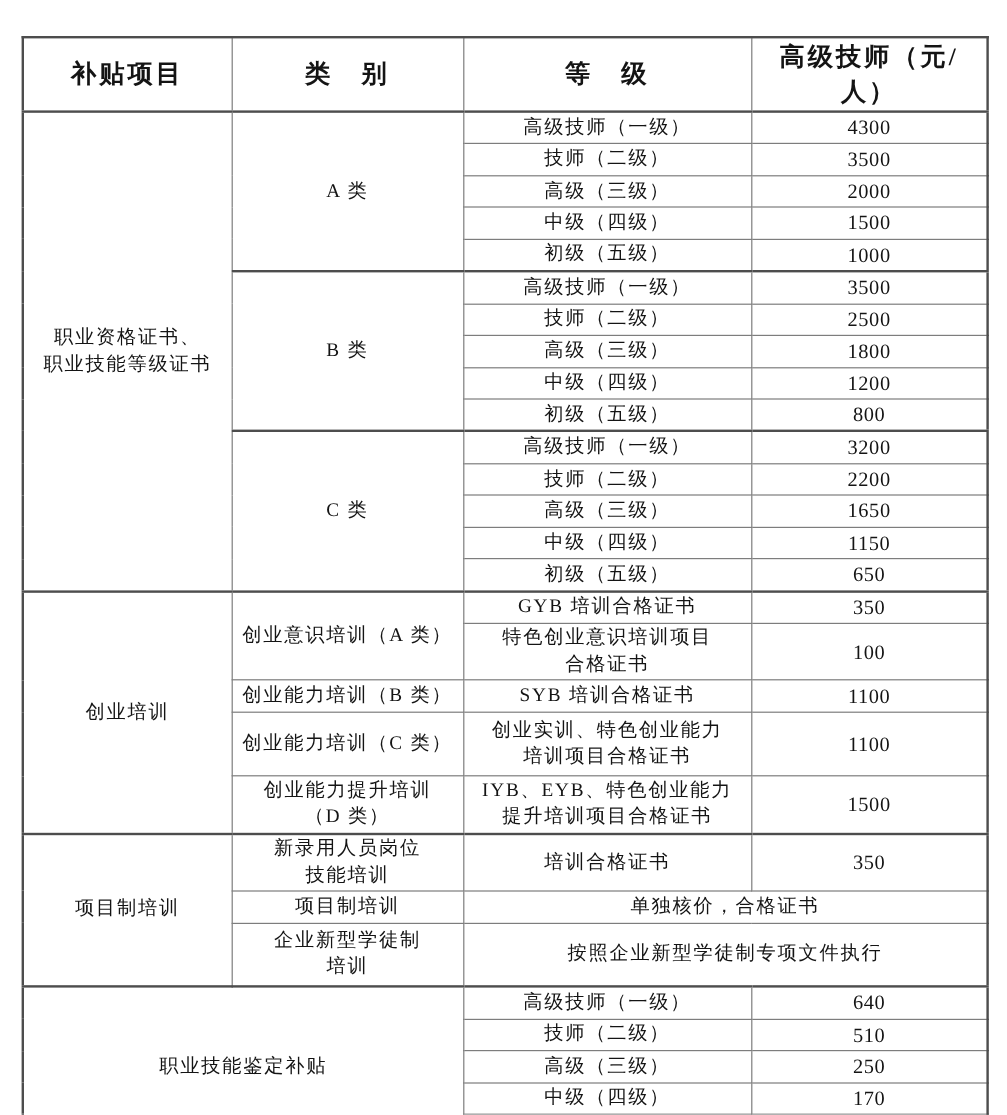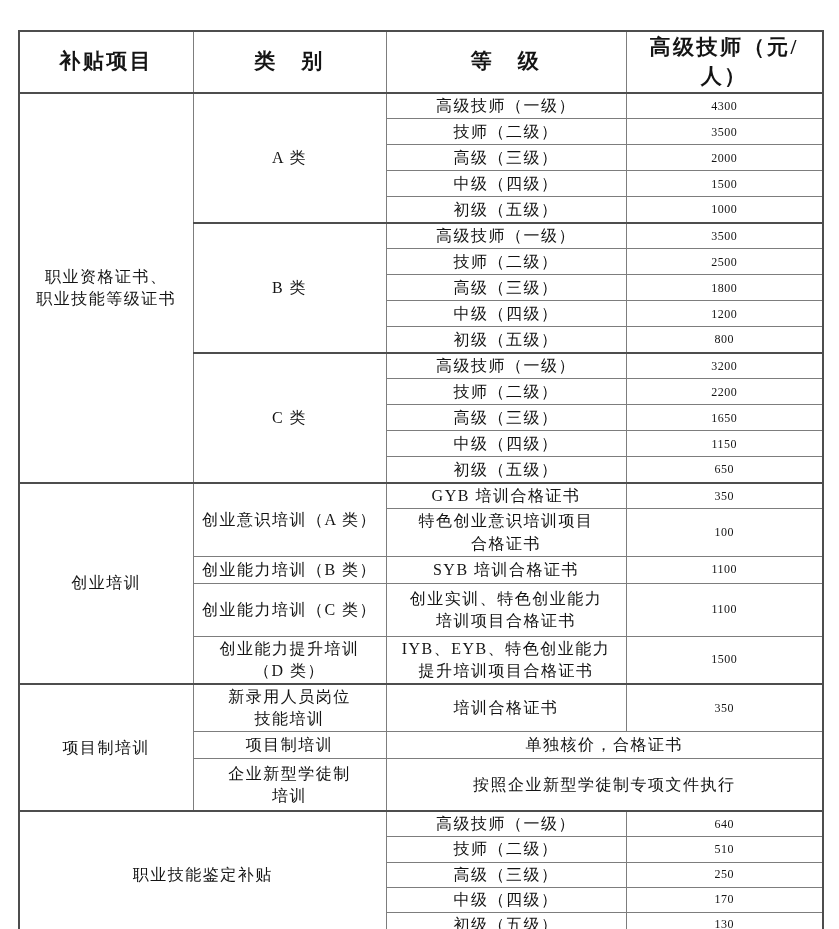--- a/index.html
+++ b/index.html
@@ -36,21 +36,21 @@
     overflow: hidden;
   }
   .subsidy th {
     font-size: 21px;
     font-weight: bold;
     letter-spacing: 2.5px;
     height: 38px;
     border-bottom: 2px solid #4d4d4d;
   }
   .subsidy td.num {
-    font-size: 12px;
+    font-size: 17px;
     letter-spacing: 0.5px;
   }
   
   tr.sect > td { border-top: 2px solid #4d4d4d; }
   
   tr.h26 { height: 26px; }
   tr.h27 { height: 27px; padding-left: 36px; }
   tr.h45 { height: 45px; }
   tr.h47 { height: 47px; }
   tr.h53 { height: 53px; }

